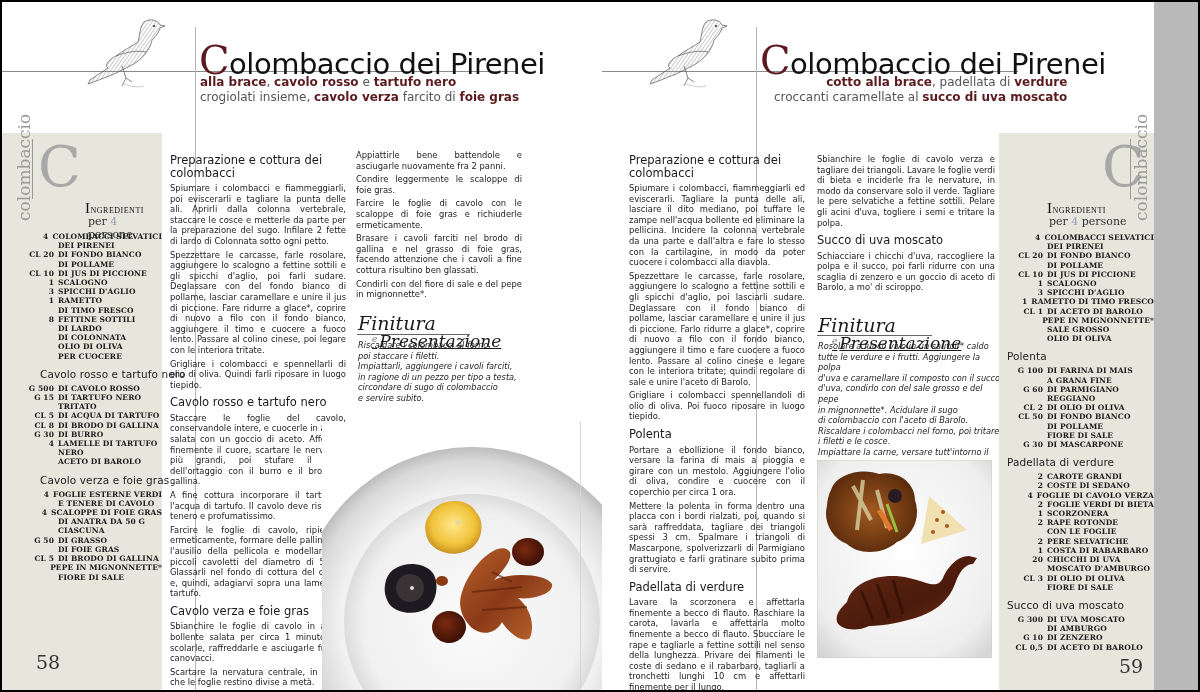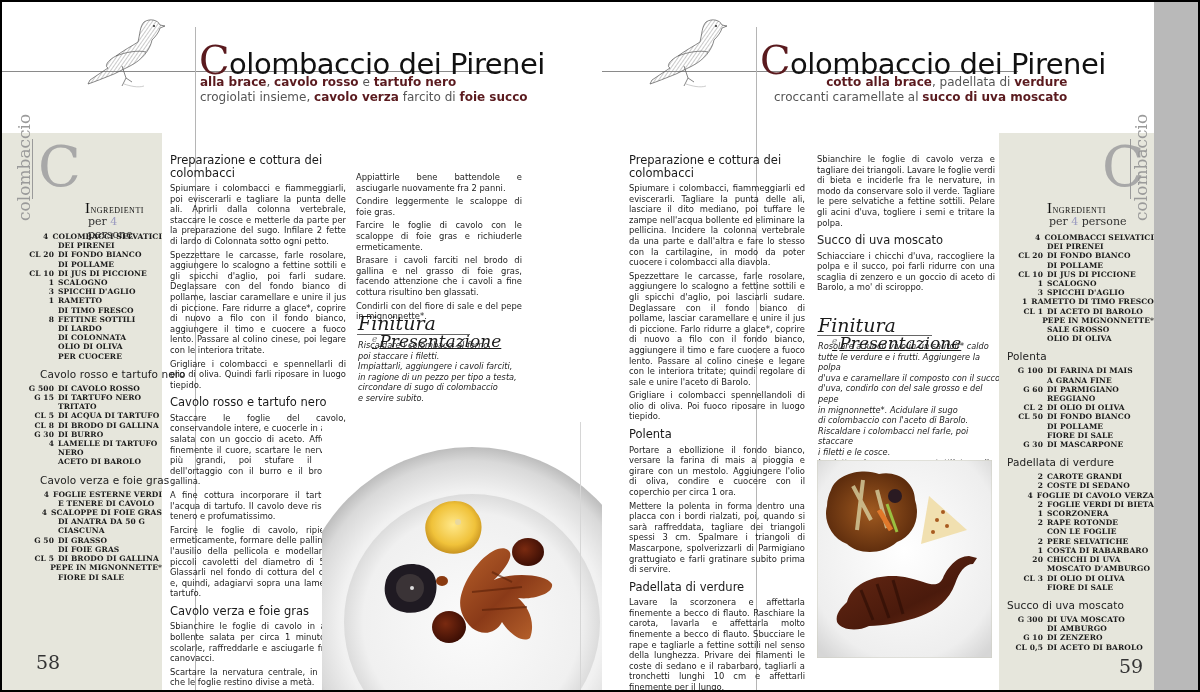--- a/index.html
+++ b/index.html
@@ -70,21 +70,21 @@
       <path d="M30 40 C40 36 52 34 60 36" stroke="#666" fill="none" stroke-width="0.8"></path>
       <path d="M36 50 L40 62 L46 66 M40 62 L36 70" stroke="#666" fill="none" stroke-width="0.8"></path>
       <path d="M38 68 C44 70 52 72 58 70" stroke="#aaa" fill="none" stroke-width="0.6"></path>
       <circle cx="68" cy="10" r="1" fill="#222"></circle>
     </svg>
 
     <div class="title" style="left:197px;top:38px;"><span class="cap">C</span><span>olombaccio dei Pirenei</span></div>
 
     <div class="subtitle" style="left:198px;top:73px;">
       <div><b>alla brace</b><span>, </span><b>cavolo rosso</b><span> e </span><b>tartufo nero</b></div>
-      <div><span>crogiolati insieme, </span><b>cavolo verza</b><span> farcito di </span><b>foie succo</b></div>
+      <div><span>crogiolati insieme, </span><b>cavolo verza</b><span> farcito di </span><b>foie gras</b></div>
     </div>
 
     <div class="sidebar" style="left:0;top:131px;width:160px;height:561px;">
       <div class="vert-word" style="left:12px;top:88px;transform:rotate(-90deg);">colombaccio</div>
       <div class="c-line" style="left:30px;top:6px;height:60px;"></div>
       <div class="big-c" style="left:36px;top:6px;">C</div>
       <div class="ing-title" style="left:83px;top:67px;"><span class="bigI">I</span><span>ngredienti</span></div>
       <div class="ing-sub" style="left:86px;top:82px;"><span>per</span> <span class="num">4</span> <span>persone</span></div>
       <div class="ing-list" style="left:6px;top:99px;width:154px;">
           <div class="ing-row">
@@ -232,21 +232,21 @@
         <p>Grigliare i colombacci e spennellarli di olio di oliva. Quindi farli riposare in luogo tiepido.</p>
         <h3>Cavolo rosso e tartufo nero</h3>
         <p>Staccare le foglie del cavolo, conservandole intere, e cuocerle in acqua salata con un goccio di aceto. Affettare finemente il cuore, scartare le nervature più grandi, poi stufare il resto dell'ortaggio con il burro e il brodo di gallina.</p>
         <p>A fine cottura incorporare il tartufo e l'acqua di tartufo. Il cavolo deve risultare tenero e profumatissimo.</p>
         <p>Farcire le foglie di cavolo, ripiegarle ermeticamente, formare delle palline con l'ausilio della pellicola e modellare dei piccoli cavoletti del diametro di 5 cm. Glassarli nel fondo di cottura del cavolo e, quindi, adagiarvi sopra una lamella di tartufo.</p>
         <h3>Cavolo verza e foie gras</h3>
         <p>Sbianchire le foglie di cavolo in acqua bollente salata per circa 1 minuto, poi scolarle, raffreddarle e asciugarle fra più canovacci.</p>
         <p>Scartare la nervatura centrale, in modo che le foglie restino divise a metà.</p>
       </div>
 
-    <div class="col" style="left:354px;top:170px;width:166px;">
+    <div class="col" style="left:354px;top:148px;width:166px;">
         <p>Appiattirle bene battendole e asciugarle nuovamente fra 2 panni.</p>
         <p>Condire leggermente le scaloppe di foie gras.</p>
         <p>Farcire le foglie di cavolo con le scaloppe di foie gras e richiuderle ermeticamente.</p>
         <p>Brasare i cavoli farciti nel brodo di gallina e nel grasso di foie gras, facendo attenzione che i cavoli a fine cottura risultino ben glassati.</p>
         <p>Condirli con del fiore di sale e del pepe in mignonnette*.</p>
       </div>
 
     <div class="fin-title" style="left:356px;top:293px;">
       <span class="l1">Finitura</span>
       <span class="l2"><span class="e">e</span><span>Presentazione</span></span>
@@ -359,21 +359,21 @@
       <span class="l2"><span class="e">e</span><span>Presentazione</span></span>
     </div>
     <div class="fin-rule" style="left:215px;top:333px;width:115px;"></div>
     <div class="fin-text" style="left:216px;top:339px;width:186px;">
         <div>Rosolare a fuoco vivo in un sautoir* caldo</div>
         <div>tutte le verdure e i frutti. Aggiungere la polpa</div>
         <div>d'uva e caramellare il composto con il succo</div>
         <div>d'uva, condirlo con del sale grosso e del pepe</div>
         <div>in mignonnette*. Acidulare il sugo</div>
         <div>di colombaccio con l'aceto di Barolo.</div>
-        <div>Riscaldare i colombacci nel farle, poi staccare</div>
+        <div>Riscaldare i colombacci nel forno, poi tritare</div>
         <div>i filetti e le cosce.</div>
         <div>Impiattare la carne, versare tutt'intorno il sugo</div>
         <div>di colombaccio e unire le verdure e la polenta.</div>
       </div>
 
     <svg class="photo" style="left:215px;top:458px;" width="175" height="198" viewBox="0 0 175 198">
       <defs>
         <radialGradient id="plate2" cx="50%" cy="45%" r="70%">
           <stop offset="0%" stop-color="#ffffff"></stop>
           <stop offset="80%" stop-color="#eeeeee"></stop>

